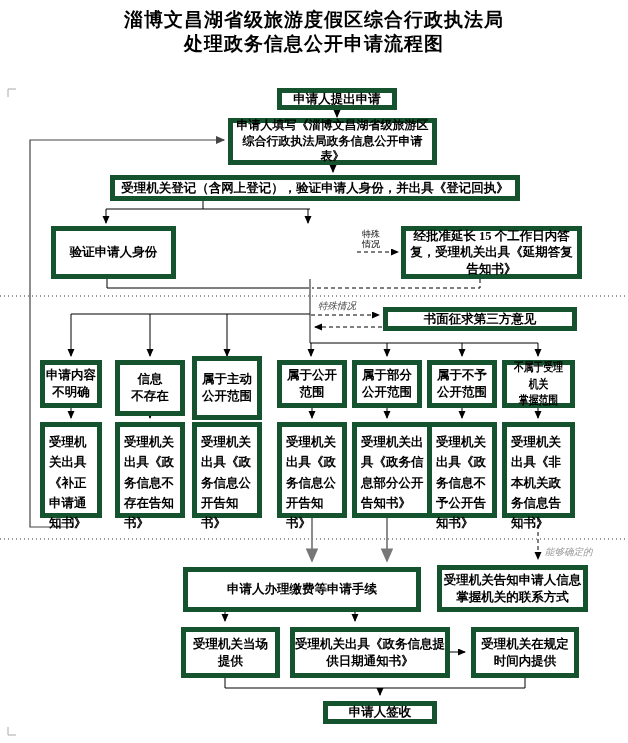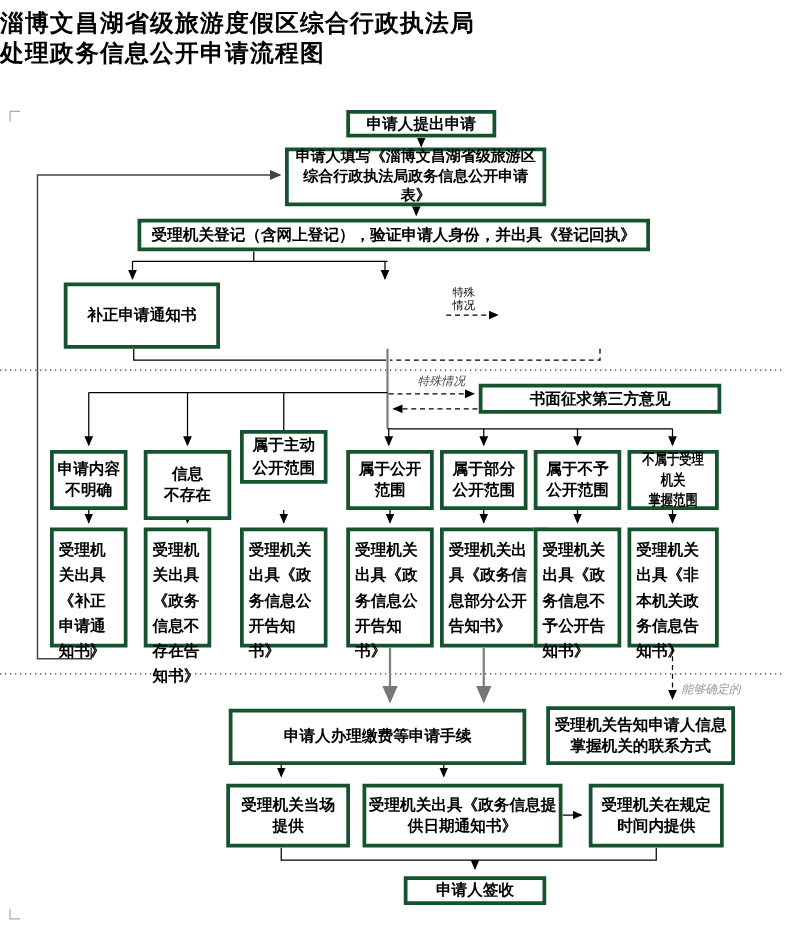--- a/index.html
+++ b/index.html
@@ -1,21 +1,21 @@
 <!DOCTYPE html>
 <html><head>
 <meta charset="utf-8">
 <style>
   html,body{margin:0;padding:0;background:#fff;}
   #page{position:relative;width:628px;height:743px;background:#fff;overflow:hidden;
         font-family:"Liberation Serif","DejaVu Serif",serif;color:#000;}
-  #title{position:absolute;left:0;top:8px;width:628px;text-align:left;
+  #title{position:absolute;left:0;top:8px;width:628px;text-align:center;
          font-weight:bold;font-size:19px;line-height:1.25;letter-spacing:1px;}
   svg.wires{position:absolute;left:0;top:0;}
-  .node{position:absolute;border:3px solid #14532d;background:#fff;box-sizing:border-box;
+  .node{position:absolute;border:5px solid #14532d;background:#fff;box-sizing:border-box;
         display:flex;align-items:center;justify-content:center;text-align:center;
         font-weight:bold;font-size:12.5px;line-height:1.3;white-space:pre-line;}
   .out{align-items:flex-start;justify-content:flex-start;text-align:left;
        padding:5px 4px;line-height:1.62;word-break:break-all;white-space:normal;}
   .wrap{word-break:break-all;white-space:normal;padding:1px;}
   .cond{line-height:1.4;}
   .sq{display:inline-block;transform:scaleX(0.82);transform-origin:center;white-space:pre-line;}
   .lbl{position:absolute;font-size:9.5px;line-height:1.15;white-space:pre-line;}
   .ital{font-style:italic;color:#444;}
   .gray{color:#999;}
@@ -106,48 +106,49 @@
       <path d="M380 688 V695" marker-end="url(#ab)"></path>
     </g>
   </svg>
 
   <div class="node" style="left:277px;top:88px;width:120px;height:22px">申请人提出申请</div>
 
   <div class="node fs12" style="left:228px;top:118px;width:209px;height:47px"><span class="wrap">申请人填写《淄博文昌湖省级旅游区综合行政执法局政务信息公开申请表》</span></div>
 
   <div class="node" style="left:110px;top:175px;width:410px;height:26px">受理机关登记（含网上登记），验证申请人身份，并出具《登记回执》</div>
 
-  <div class="node" style="left:51px;top:226px;width:125px;height:53px">补正申请通知书</div>
+  <div class="node" style="left:51px;top:226px;width:125px;height:53px">验证申请人身份</div>
 
 
+  <div class="node" style="left:401px;top:226px;width:181px;height:53px"><span class="wrap">经批准延长 15 个工作日内答复，受理机关出具《延期答复告知书》</span></div>
 
   <div class="lbl" style="left:362px;top:229px;text-align:left;font-size:9px;">特殊
 情况</div>
 
   <div class="node" style="left:383px;top:307px;width:194px;height:24px">书面征求第三方意见</div>
 
-  <div class="lbl ital" style="left:318px;top:301px;margin-left:16px;">特殊情况</div>
+  <div class="lbl ital" style="left:318px;top:301px;">特殊情况</div>
 
   <div class="node cond" style="left:40px;top:360px;width:62px;height:48px">申请内容
 不明确</div>
   <div class="node cond" style="left:115px;top:360px;width:70px;height:56px">信息
 不存在</div>
-  <div class="node cond" style="left:192px;top:344px;width:70px;height:43px">属于主动
+  <div class="node cond" style="left:192px;top:356px;width:70px;height:64px">属于主动
 公开范围</div>
   <div class="node cond" style="left:277px;top:360px;width:70px;height:48px">属于公开
 范围</div>
   <div class="node cond" style="left:352px;top:360px;width:70px;height:48px">属于部分
 公开范围</div>
   <div class="node cond" style="left:427px;top:360px;width:70px;height:48px">属于不予
 公开范围</div>
   <div class="node cond fs12" style="left:502px;top:360px;width:73px;height:48px"><span class="sq">不属于受理机关
 掌握范围</span></div>
 
   <div class="node out" style="left:40px;top:422px;width:62px;height:96px">受理机关出具《补正申请通知书》</div>
-  <div class="node out" style="left:115px;top:422px;width:54px;height:96px">受理机关出具《政务信息不存在告知书》</div>
+  <div class="node out" style="left:115px;top:422px;width:70px;height:96px">受理机关出具《政务信息不存在告知书》</div>
   <div class="node out" style="left:192px;top:422px;width:70px;height:96px">受理机关出具《政务信息公开告知书》</div>
   <div class="node out" style="left:277px;top:422px;width:70px;height:96px">受理机关出具《政务信息公开告知书》</div>
   <div class="node out" style="left:352px;top:422px;width:86px;height:96px">受理机关出具《政务信息部分公开告知书》</div>
   <div class="node out" style="left:502px;top:422px;width:73px;height:96px">受理机关出具《非本机关政务信息告知书》</div>
   <div class="node out" style="left:427px;top:422px;width:70px;height:96px">受理机关出具《政务信息不予公开告知书》</div>
 
   <div class="lbl ital gray" style="left:545px;top:547px;">能够确定的</div>
 
   <div class="node" style="left:183px;top:567px;width:238px;height:45px">申请人办理缴费等申请手续</div>
 

